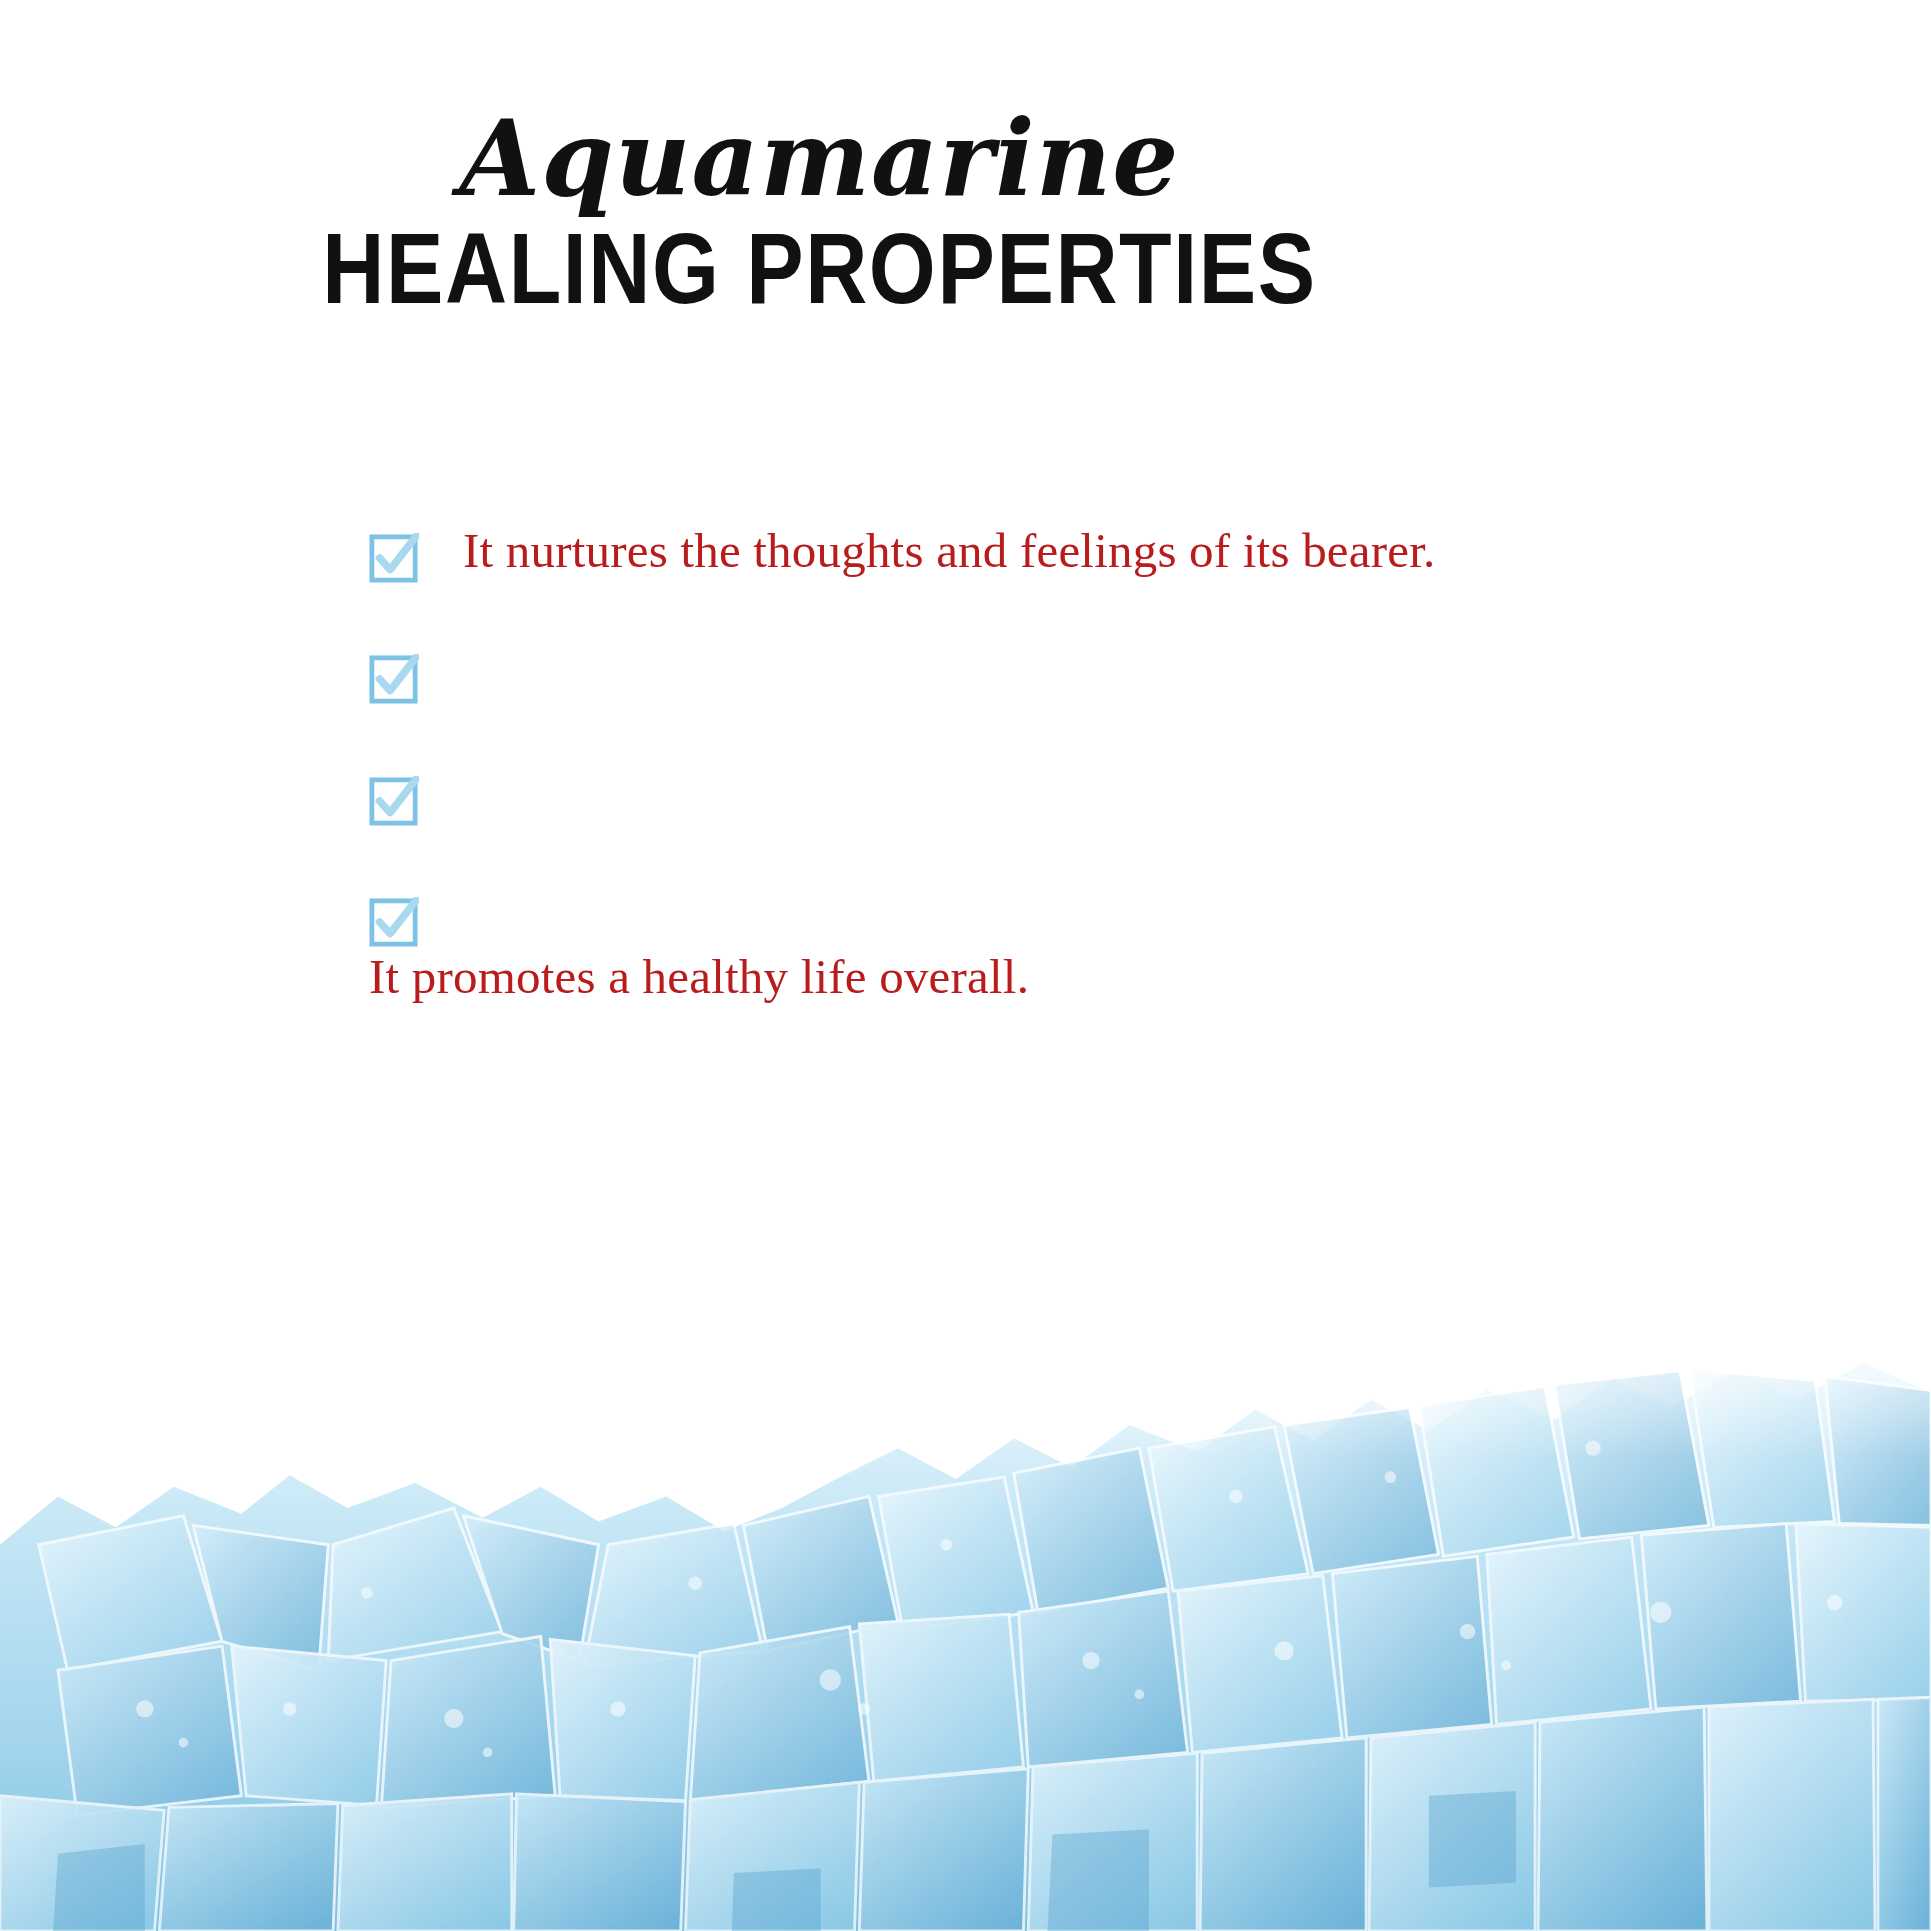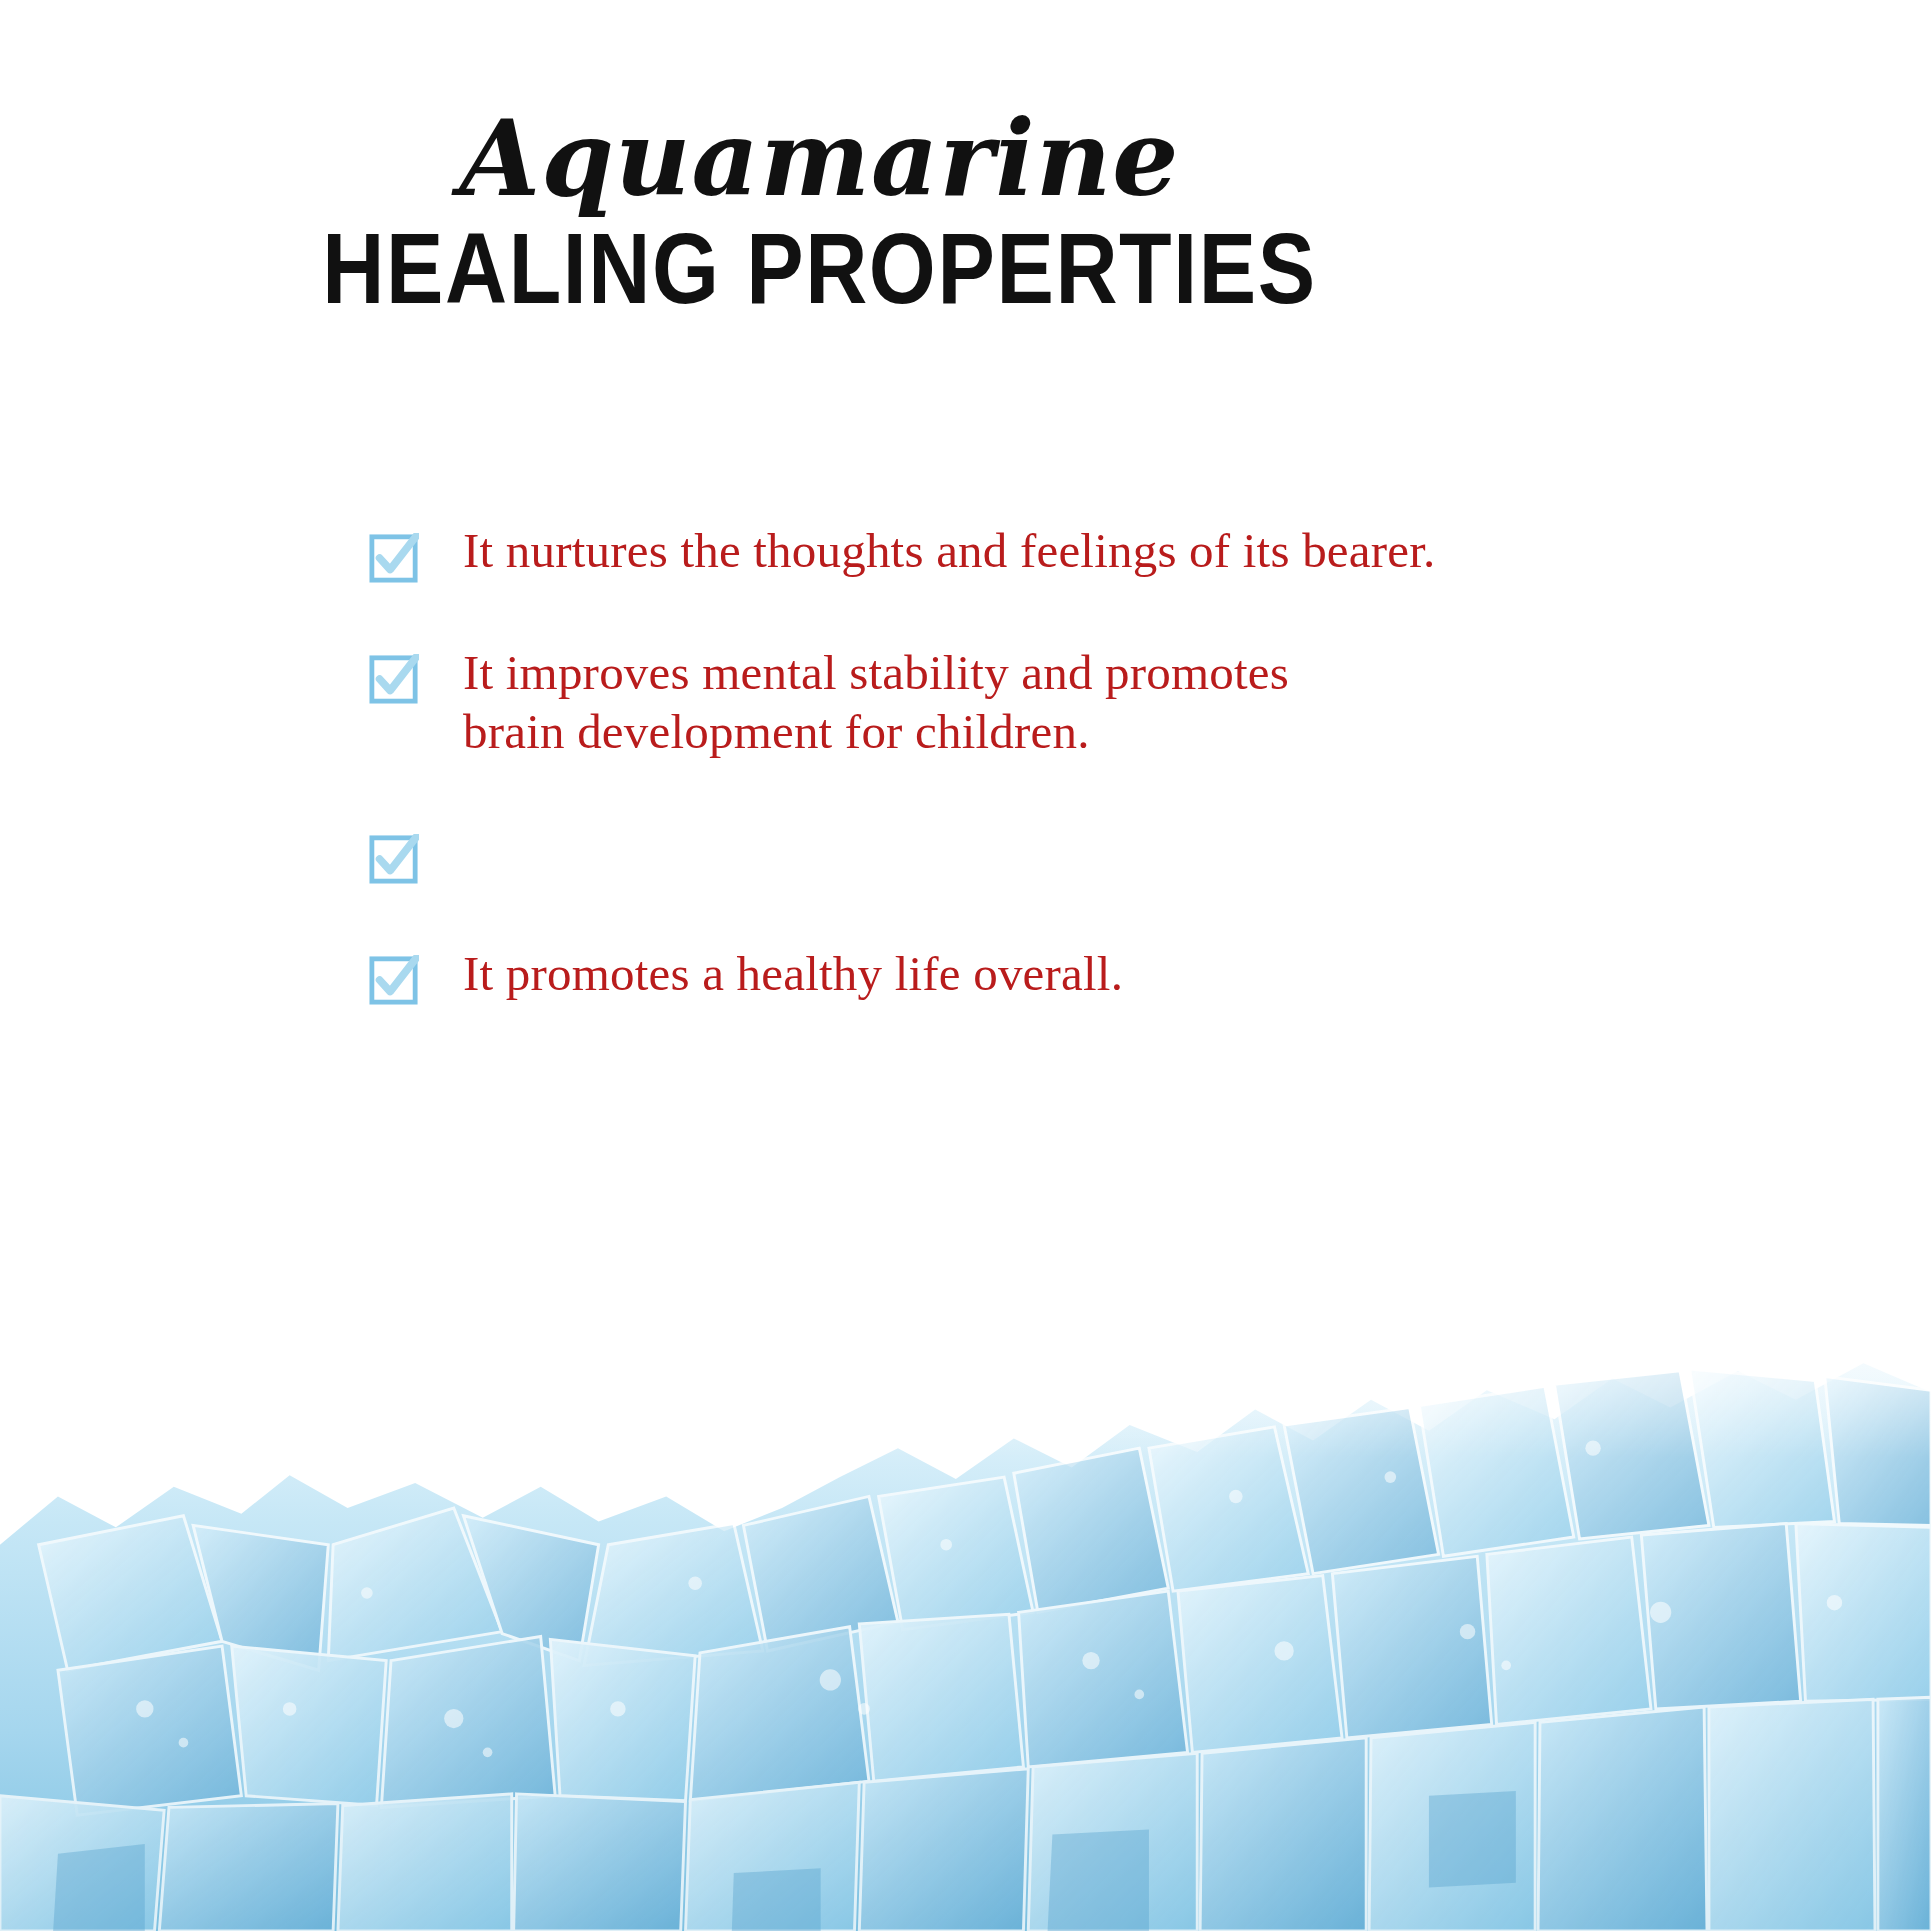--- a/index.html
+++ b/index.html
@@ -62,20 +62,21 @@
     left: 369px;
     width: 1400px;
   }
   .list-item {
     display: flex;
     align-items: flex-start;
     margin-bottom: 60px;
   }
   .list-item:last-child {
     margin-bottom: 8px;
+    flex-direction: column;
   }
 
   .checkbox {
     flex: 0 0 auto;
     width: 50px;
     height: 50px;
     margin-top: 11.6px;
     margin-right: 44px;
     position: relative;
   }
@@ -131,22 +132,20 @@
       <span class="item-text">It nurtures the thoughts and feelings of its bearer.</span>
     </div>
 
     <div class="list-item">
       <span class="checkbox">
         <svg viewBox="0 0 52 52" xmlns="http://www.w3.org/2000/svg">
           <rect x="3" y="4" width="45" height="45" fill="#ffffff" stroke="#7ec3e6" stroke-width="5"></rect>
           <path d="M11 26 L22 38 L50 2" fill="none" stroke="#a9d9ef" stroke-width="8" stroke-linecap="round" stroke-linejoin="round"></path>
         </svg>
       </span>
-      <span class="item-text">It improves mental stability and promotes
-brain development for children.</span>
     </div>
 
     <div class="list-item">
       <span class="checkbox">
         <svg viewBox="0 0 52 52" xmlns="http://www.w3.org/2000/svg">
           <rect x="3" y="4" width="45" height="45" fill="#ffffff" stroke="#7ec3e6" stroke-width="5"></rect>
           <path d="M11 26 L22 38 L50 2" fill="none" stroke="#a9d9ef" stroke-width="8" stroke-linecap="round" stroke-linejoin="round"></path>
         </svg>
       </span>
     </div>

